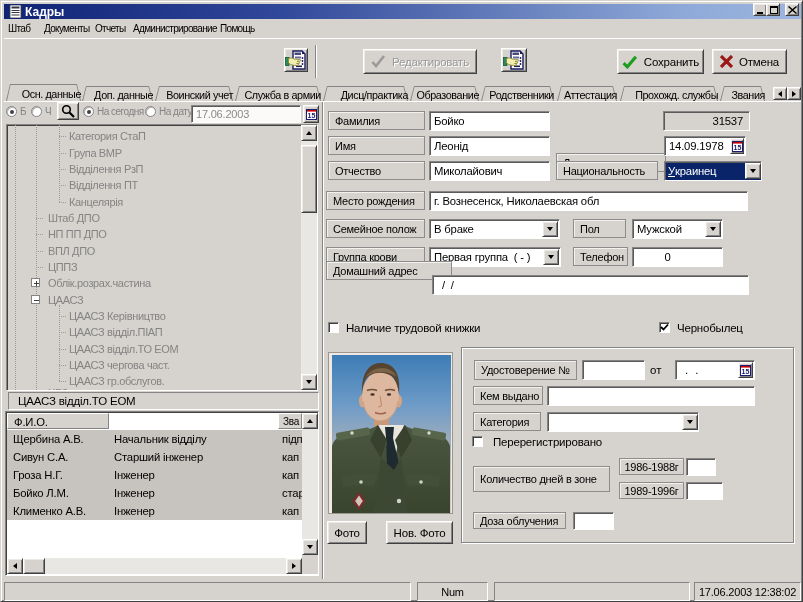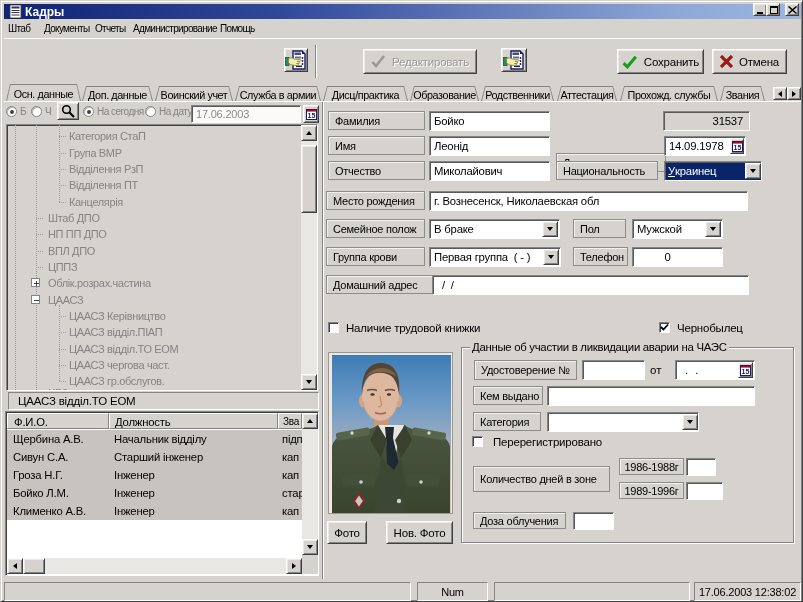--- a/index.html
+++ b/index.html
@@ -29,21 +29,21 @@
   box-shadow: inset 1px 1px 0 #ece9e4, inset -1px -1px 0 #848484; }
 
 #menu { left:3px; top:19px; width:797px; height:18px; }
 .mi { position:absolute; top:3px; font-size:10px; letter-spacing:-0.68px; }
 
 .toolbtn { position:absolute; background:#D6D3CE; border:1px solid; border-color:#fff #404040 #404040 #fff;
   box-shadow: inset 1px 1px 0 #ece9e4, inset -1px -1px 0 #848484;
   display:flex; align-items:center; justify-content:center; font-size:11.5px; letter-spacing:-0.2px;}
 
 .tabo { position:absolute; }
-.tabt { position:absolute; width:100%; text-align:center; top:3px; font-size:10.8px; letter-spacing:-0.4px; }
+.tabt { position:absolute; width:100%; text-align:right; top:3px; font-size:10.8px; letter-spacing:-0.4px; }
 
 .ti { position:absolute; color:#848484; font-size:11px; letter-spacing:-0.35px; white-space:nowrap; }
 .tline { position:absolute; border-left:1px dotted #9a9a9a; width:0; }
 .tdash { position:absolute; border-top:1px dotted #9a9a9a; height:0; }
 .pm { position:absolute; width:9px; height:9px; background:#fff; border:1px solid #848484; }
 
 .sb { background:#D6D3CE; border:1px solid; border-color:#fff #404040 #404040 #fff;
   box-shadow: inset 1px 1px 0 #ece9e4, inset -1px -1px 0 #848484;
   display:flex; align-items:center; justify-content:center; }
 .track { background:#E9E7E3; }
@@ -295,23 +295,20 @@
 
 <div class="abs" style="left:7px;top:391px;width:311px;height:18px;background:#D6D3CE;border:1px solid;border-color:#848484 #fff #fff #848484">
   <span class="abs" style="left:9px;top:2px;font-size:11.5px;letter-spacing:-0.2px">ЦААСЗ відділ.ТО ЕОМ</span>
 </div>
 
 <div class="abs sunk2" style="left:4px;top:410px;width:314px;height:165px;background:#fff;overflow:hidden" id="tablebox">
   <div class="abs" style="left:1px;top:18px;width:295px;height:90px;background:#C7C4BF"></div>
   <div class="raised1 abs" style="left:1px;top:1px;width:102px;height:16px">
         <span class="abs" style="left:6px;top:2px;font-size:11.3px;letter-spacing:-0.2px">Ф.И.О.</span>
       </div>
-  <div class="raised1 abs" style="left:103px;top:1px;width:169px;height:16px">
-        <span class="abs" style="left:5px;top:2px;font-size:11.3px;letter-spacing:-0.2px">Должность</span>
-      </div>
   <div class="raised1 abs" style="left:272px;top:1px;width:24px;height:16px">
         <span class="abs" style="left:4px;top:2px;font-size:10px;letter-spacing:-0.2px">Зва</span>
       </div>
   <div class="tr abs" style="top:21px">
         <span style="left:7px">Щербина А.В.</span>
         <span style="left:108px">Начальник відділу</span>
         <span style="left:276px">підп</span>
       </div>
   <div class="tr abs" style="top:39px">
         <span style="left:7px">Сивун С.А.</span>
@@ -396,21 +393,21 @@
     </div>
 
 <div class="lbl abs" style="left:325px;top:246px;width:99px;height:19px">Группа крови</div>
 <div class="fld abs" style="left:428px;top:246px;width:132px;height:20px">Первая группа&nbsp; ( - )</div>
 <div class="cbtn" style="left:542px;top:248px;width:16px;height:16px">
       <div class="arrdn"></div>
     </div>
 <div class="lbl abs" style="left:572px;top:246px;width:55px;height:19px">Телефон</div>
 <div class="fld abs" style="left:631px;top:246px;width:91px;height:20px;justify-content:center;padding-left:0;padding-right:20px">0</div>
 
-<div class="lbl abs" style="left:325px;top:274px;width:112px;height:19px">Домашний адрес</div>
+<div class="lbl abs" style="left:325px;top:260px;width:126px;height:19px">Домашний адрес</div>
 <div class="fld abs" style="left:431px;top:274px;width:317px;height:20px;padding-left:9px">/&nbsp;&nbsp;/</div>
 
 <div class="cb" style="left:327px;top:321px"></div>
 <span class="ck" style="left:345px;top:321px">Наличие трудовой книжки</span>
 <div class="cb" style="left:658px;top:321px">
   <svg width="9" height="9" viewBox="0 0 9 9" style="position:absolute;left:0;top:0">
         <path d="M1,4 L3.5,6.5 L8,1.5" stroke="#000" stroke-width="1.8" fill="none"></path>
       </svg>
 </div>
 <span class="ck" style="left:676px;top:321px">Чернобылец</span>
@@ -468,21 +465,20 @@
     <path d="M35,49 Q37,61 44,67" stroke="#caa287" stroke-width="1" fill="none"></path>
     <path d="M70,49 Q68,61 61,67" stroke="#caa287" stroke-width="1" fill="none"></path>
   </g>
 </svg>
 <div class="abs" style="left:327px;top:351px;width:125px;height:162px;border:1px solid #9a978f"></div>
 
 <div class="toolbtn" style="left:326px;top:520px;width:40px;height:23px">Фото</div>
 <div class="toolbtn" style="left:385px;top:520px;width:67px;height:23px">Нов. Фото</div>
 
 <div class="abs" style="left:460px;top:346px;width:333px;height:196px;border:1px solid #848484;box-shadow:inset 1px 1px 0 #fff, 1px 1px 0 #fff"></div>
-<span class="abs" style="left:469px;top:340px;background:#D6D3CE;padding:0 2px;font-size:11.4px;letter-spacing:-0.3px">Данные об участии в ликвидации аварии на ЧАЭС</span>
 
 <div class="lbl abs" style="left:473px;top:359px;width:103px;height:20px">Удостоверение №</div>
 <div class="fld abs" style="left:581px;top:359px;width:63px;height:20px"></div>
 <span class="abs" style="left:649px;top:363px;font-size:11.5px">от</span>
 <div class="fld abs" style="left:674px;top:359px;width:80px;height:20px;padding-left:9px;letter-spacing:2px">. .</div>
 <div class="cbtn" style="left:737px;top:361px;width:15px;height:16px">
   <svg width="11" height="11" viewBox="0 0 11 11">
         <rect x="0.5" y="0.5" width="10" height="10" fill="#fff" stroke="#1a1a6e"></rect>
         <rect x="1" y="1" width="9" height="1.6" fill="#c00"></rect>
         <text x="5.5" y="9" font-size="7" font-family="Liberation Sans" fill="#1a1a6e" text-anchor="middle" font-weight="bold">15</text>

